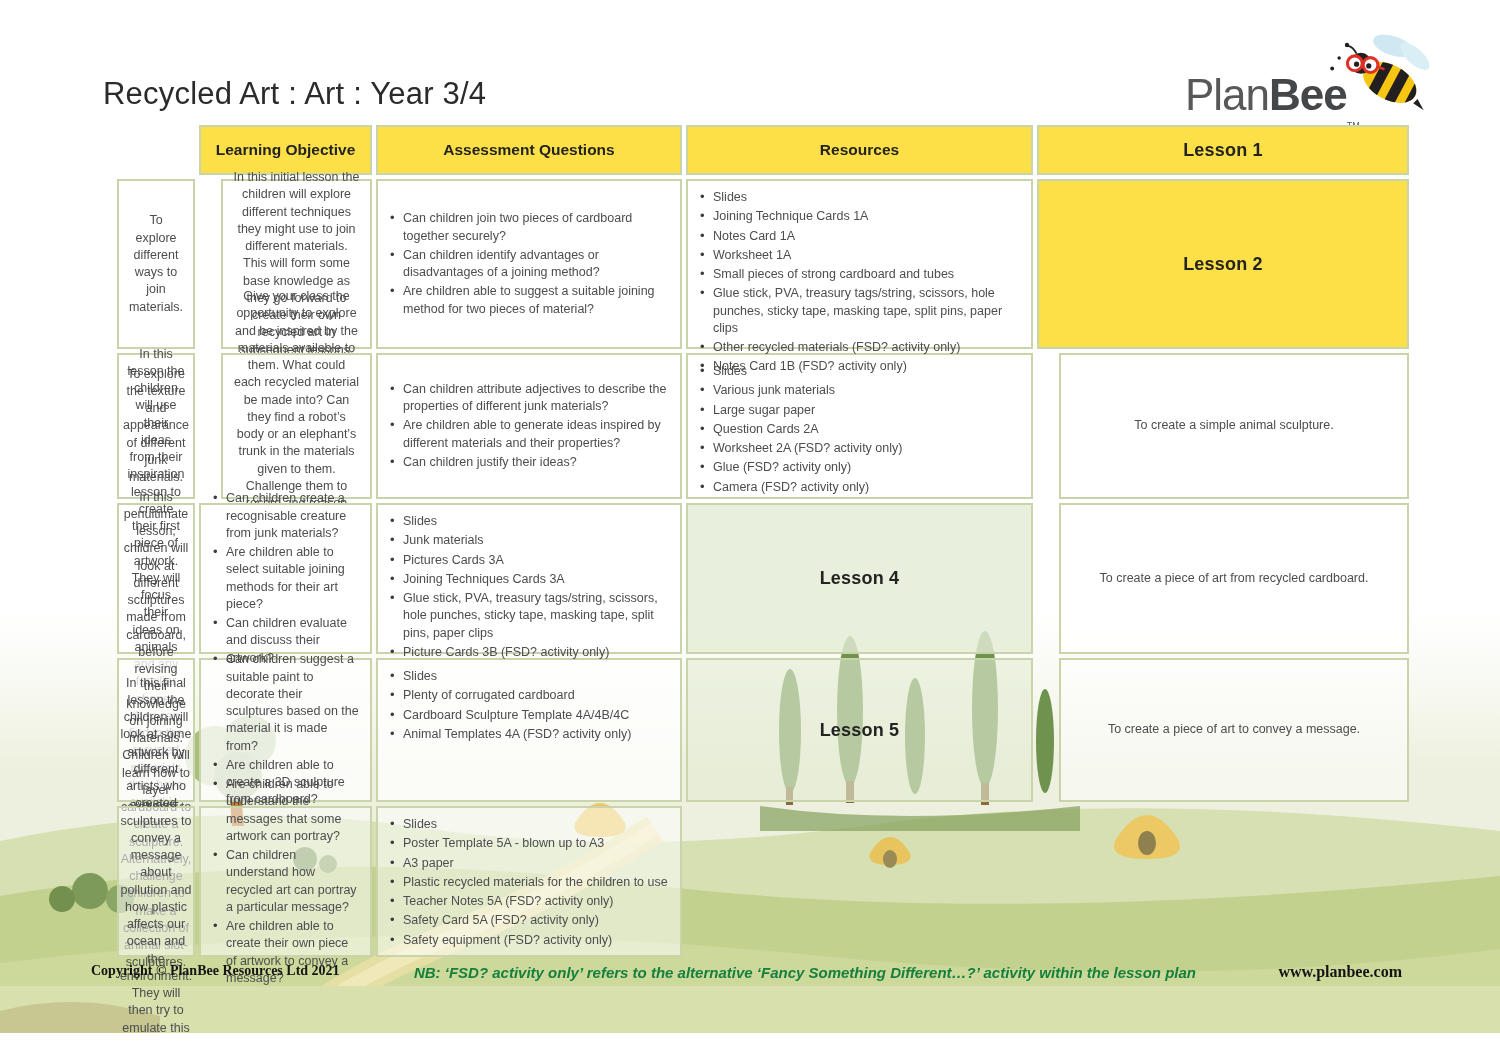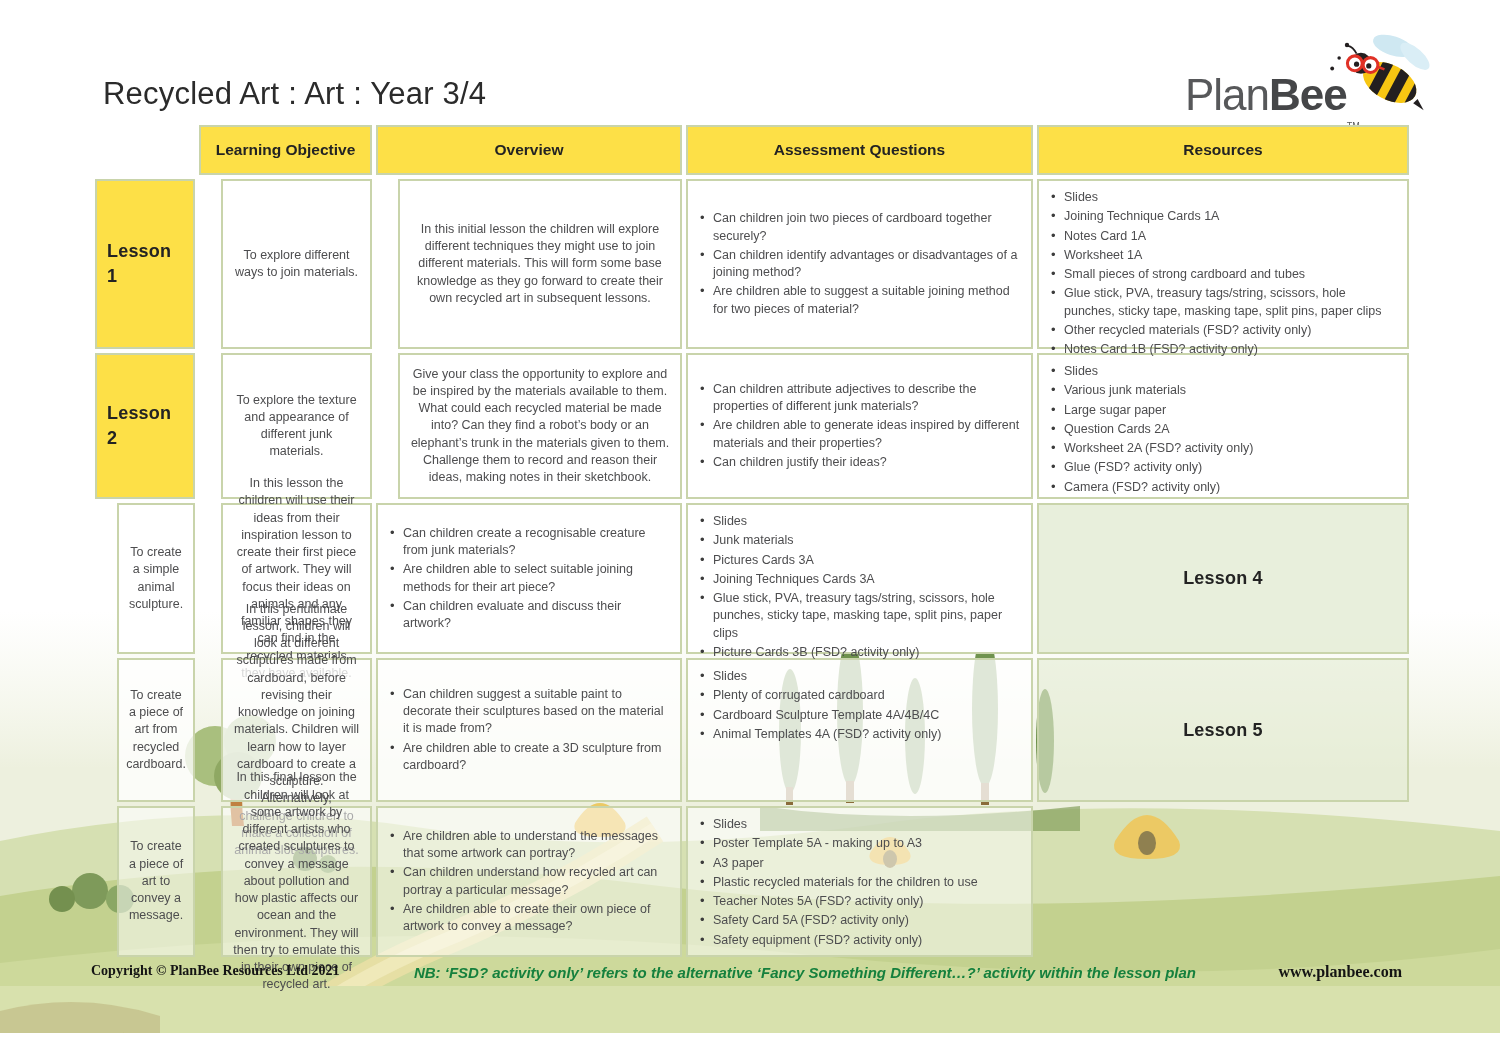--- a/index.html
+++ b/index.html
@@ -188,21 +188,20 @@
 
       <circle cx="22" cy="46" r="2.2" fill="#231f20"></circle>
       <circle cx="30" cy="34" r="2" fill="#231f20"></circle>
     </svg>
   </div>
 
   <div class="grid">
 
     <div></div>
     <div class="cell green hdr">Learning Objective</div>
-    <div class="cell green hdr">Overview</div>
     <div class="cell green hdr">Assessment Questions</div>
     <div class="cell green hdr">Resources</div>
 
     <div class="cell green lesson">Lesson 1</div>
     <div class="cell white ctext">To explore different ways to join materials.</div>
     <div class="cell white ctext">In this initial lesson the children will explore different techniques they might use to join different materials. This will form some base knowledge as they go forward to create their own recycled art in subsequent lessons.</div>
     <div class="cell white">
         <ul class="blist">
           <li>Can children join two pieces of cardboard together securely?</li>
           <li>Can children identify advantages or disadvantages of a joining method?</li>
@@ -288,21 +287,21 @@
     <div class="cell white r5">
         <ul class="blist">
           <li>Are children able to understand the messages that some artwork can portray?</li>
           <li>Can children understand how recycled art can portray a particular message?</li>
           <li>Are children able to create their own piece of artwork to convey a message?</li>
         </ul>
       </div>
     <div class="cell white res r5">
         <ul class="blist">
           <li>Slides</li>
-          <li>Poster Template 5A - making up to A3</li>
+          <li>Poster Template 5A - blown up to A3</li>
           <li>A3 paper</li>
           <li>Plastic recycled materials for the children to use</li>
           <li>Teacher Notes 5A (FSD? activity only)</li>
           <li>Safety Card 5A (FSD? activity only)</li>
           <li>Safety equipment (FSD? activity only)</li>
         </ul>
       </div>
   </div>
 
   <div class="footer-copy">Copyright © PlanBee Resources Ltd 2021</div>

